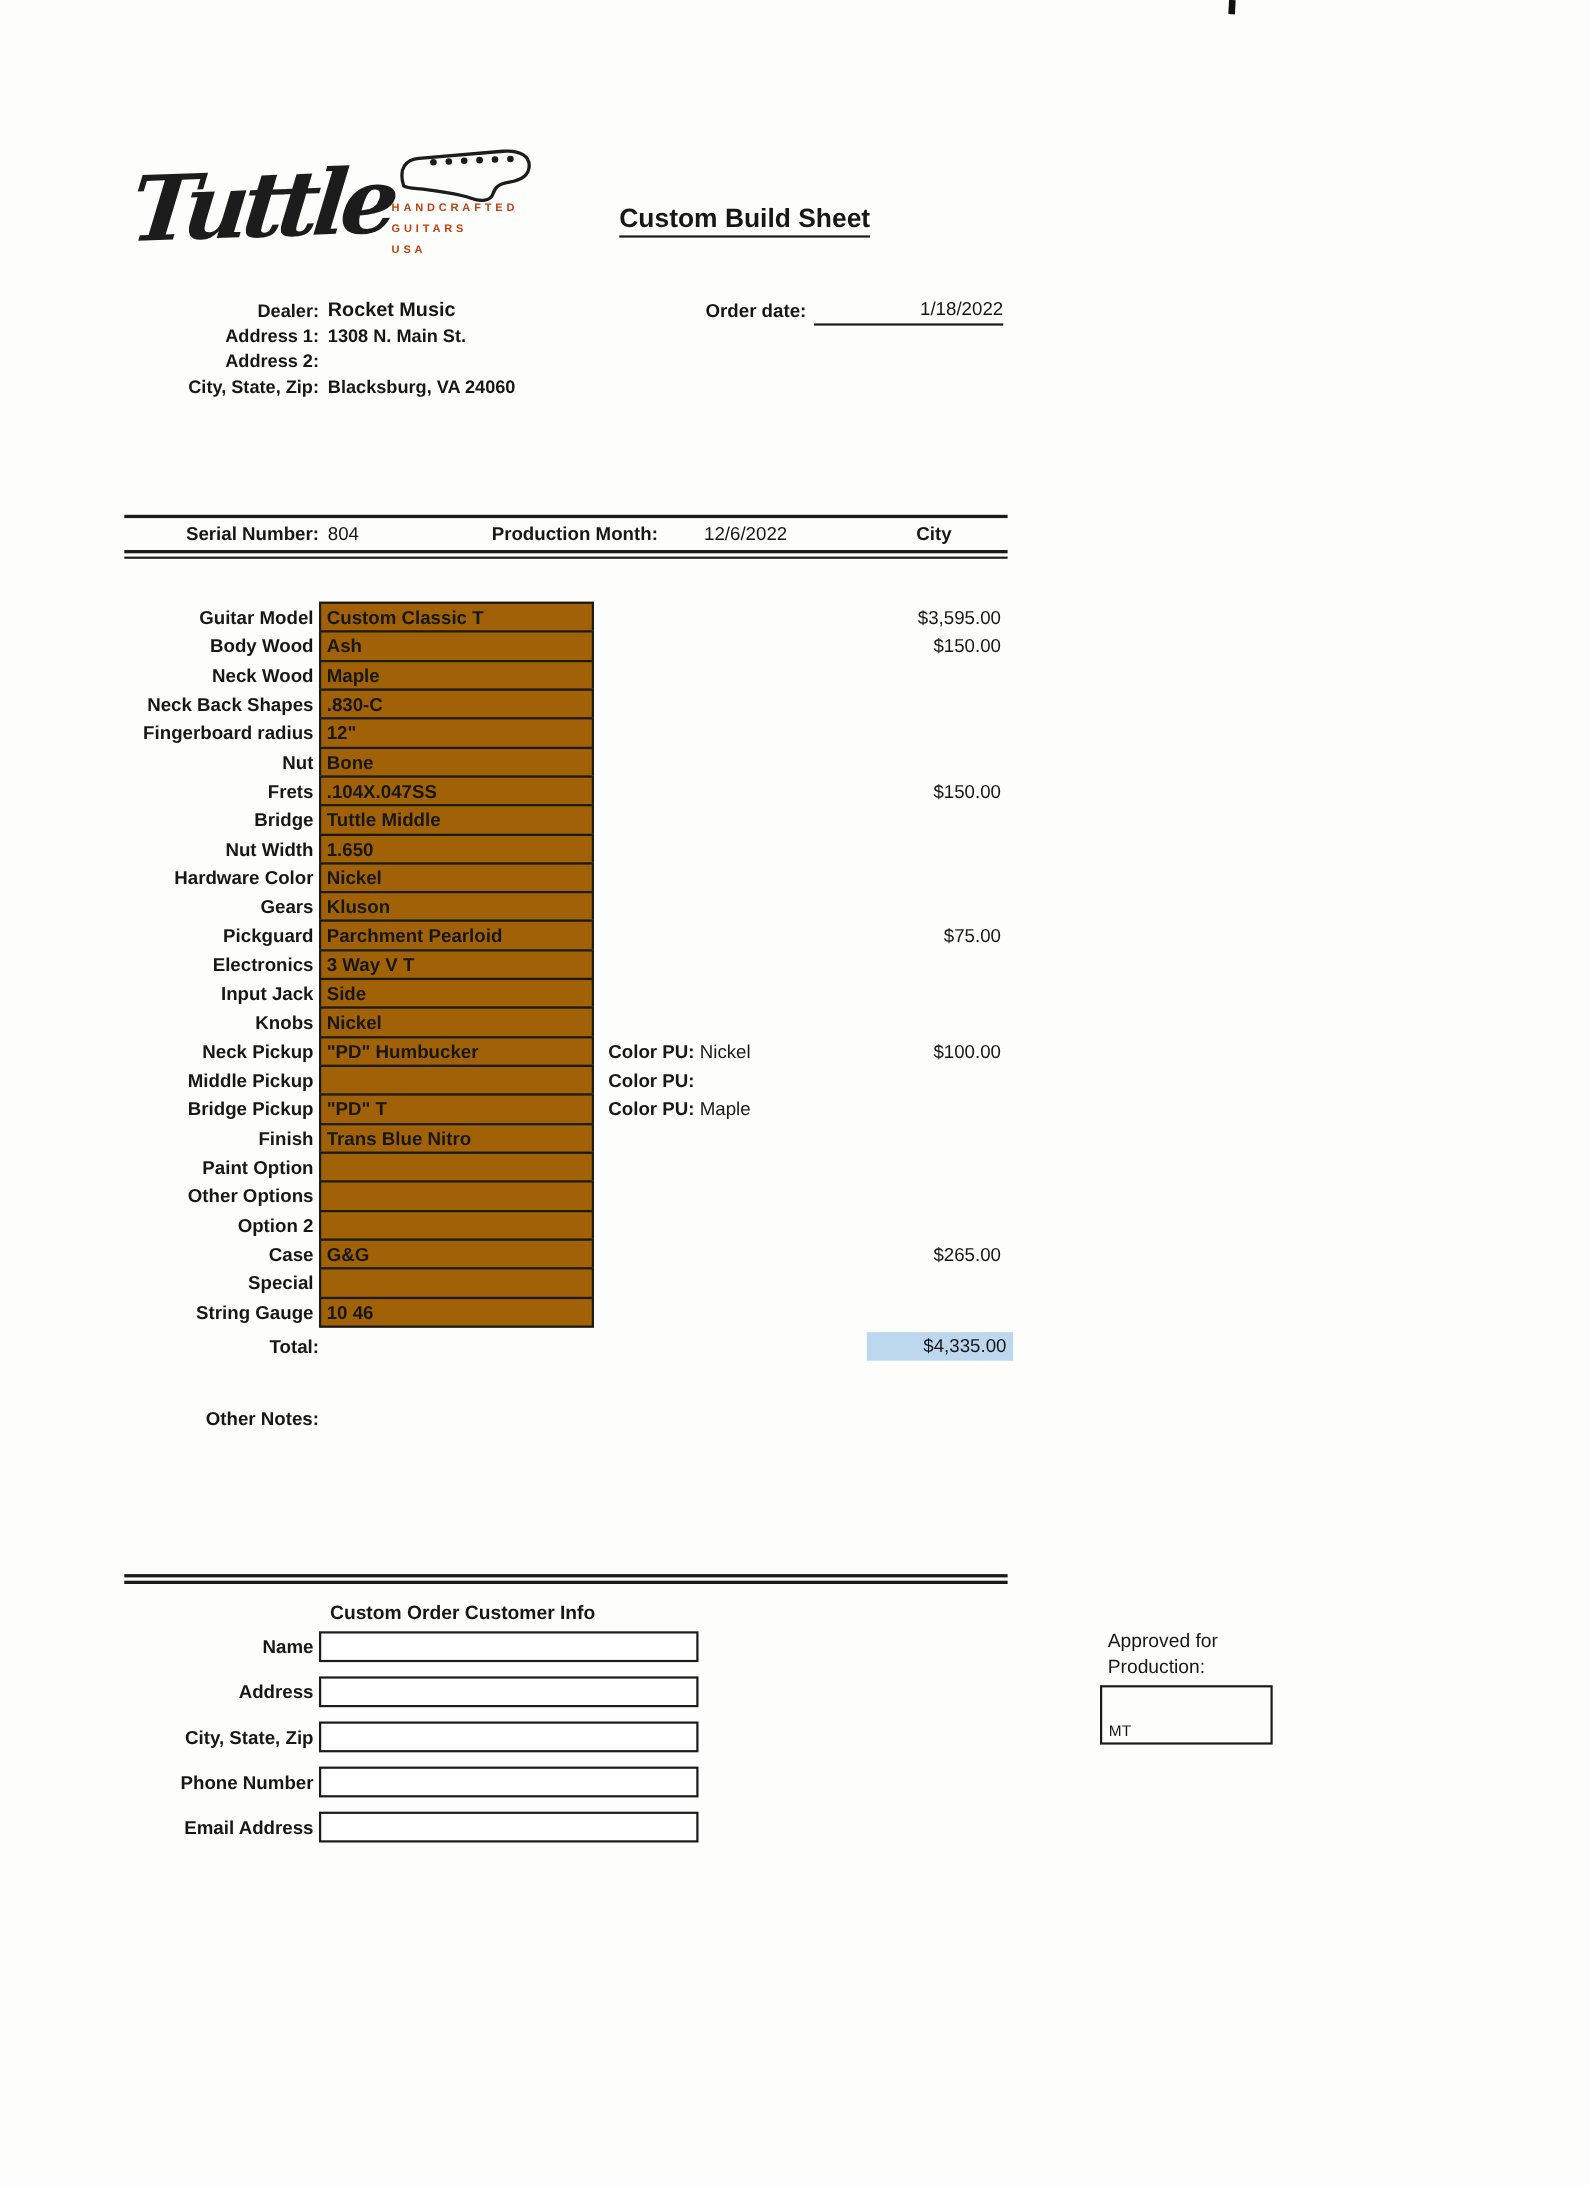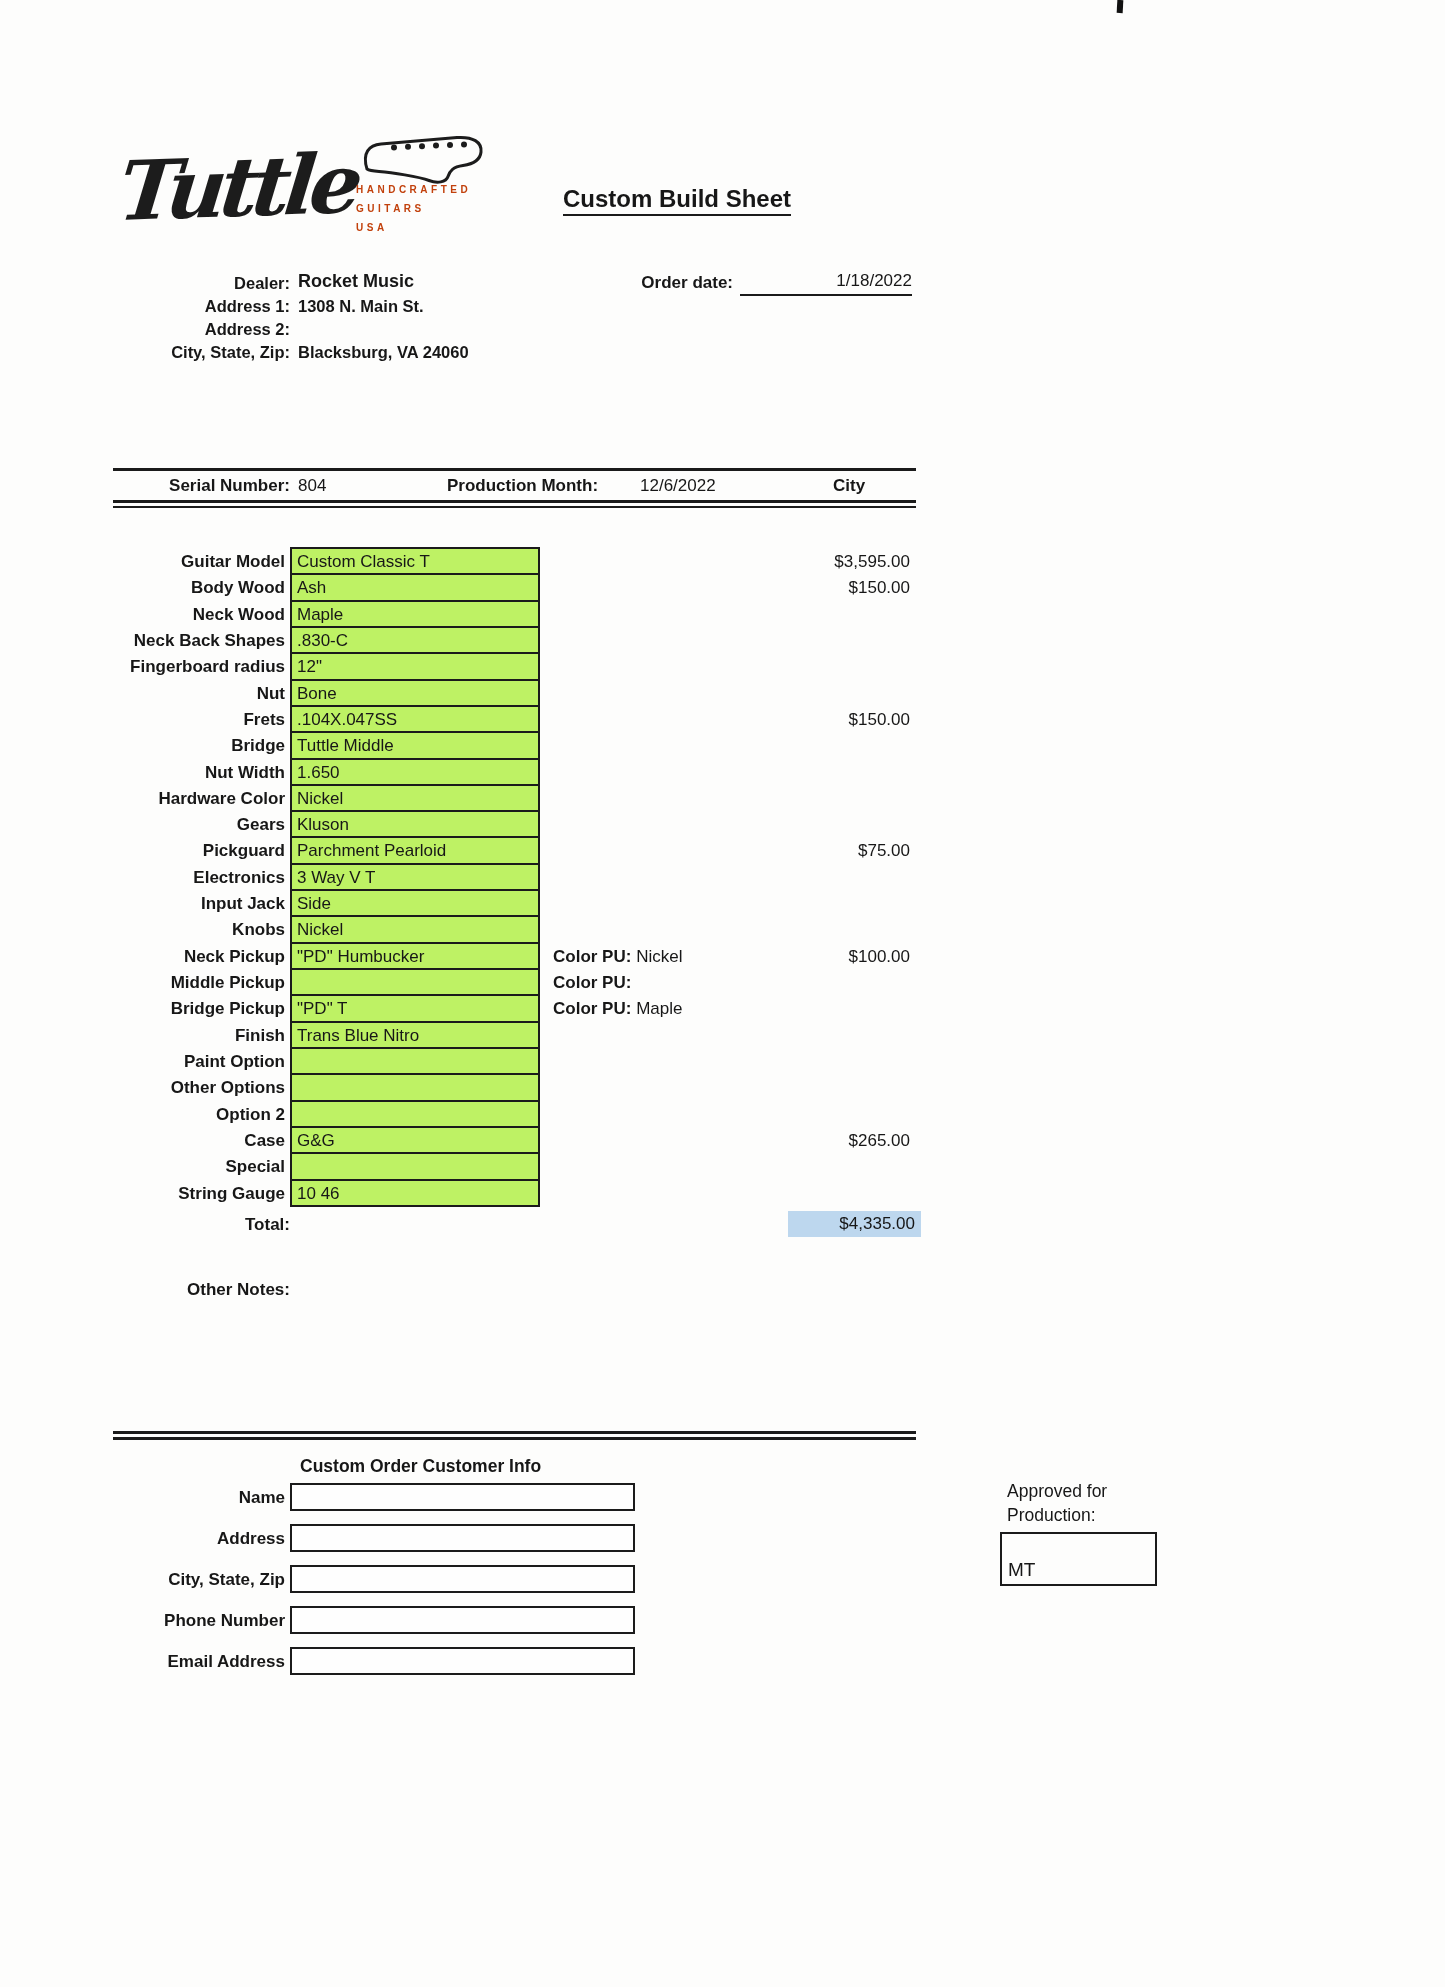--- a/index.html
+++ b/index.html
@@ -43,43 +43,43 @@
   .prod-label { left:447px; font-weight:bold; }
   .prod-value { left:640px; }
   .price-head { left:833px; font-weight:bold; }
 
   
   .spec-table { left:115px; top:549px; width:795px; }
   .spec-row { display:flex; height:26.32px; }
   .spec-label { width:175px; padding-right:5px; text-align:right; font-weight:bold; font-size:17px; line-height:26.32px; white-space:nowrap; }
   .spec-box {
     width:250px; height:28.32px; margin-top:-2px;
-    border:2px solid #1b1b1b; background:#bef264;
-    font-size:17px; line-height:24px; padding:1px 0 0 5px; white-space:nowrap;
+    border:2px solid #1b1b1b; background:#a16207;
+    font-size:17px; line-height:24px; padding:1px 0 0 5px; white-space:nowrap;font-weight:bold;
   }
   .spec-extra { width:225px; padding-left:13px; font-size:17px; line-height:26.32px; white-space:nowrap; }
   .pu-label { font-weight:bold; }
   .spec-price { flex:1; text-align:right; font-size:17px; line-height:26.32px; }
 
   .total-label { left:115px; top:1212px; width:175px; text-align:right; font-weight:bold; font-size:17px; line-height:26px; }
   .total-box { left:788px; top:1211px; width:133px; height:26px; text-align:right; font-size:17px; line-height:26px; padding-right:6px; }
 
   .other-notes { left:115px; top:1280px; width:175px; text-align:right; font-weight:bold; font-size:17px; }
 
   
   .cust-title { left:300px; top:1456px; font-weight:bold; font-size:17.5px; }
   .cust-table { left:115px; top:1485px; width:525px; }
   .cust-row { display:flex; height:41px; }
   .cust-label { width:175px; padding-right:5px; text-align:right; font-weight:bold; font-size:17px; line-height:26.4px; white-space:nowrap; }
   .cust-box { width:345px; height:28.9px; margin-top:-2.5px; border:2.5px solid #1b1b1b; background:#fefefe; }
   .approved-text { left:1007px; font-size:17.5px; line-height:22px; }
   .approved-box {
     left:1000px; top:1532px; width:157px; height:54px;
     border:2.5px solid #1b1b1b; display:flex; align-items:flex-end;
-    font-size:19px; padding:2px 4px 3px 6px;
+    font-size:14px; padding:2px 4px 3px 6px;
   }
 </style>
 </head>
 <body>
 
 <div class="page">
 
   <div class="abs scan-mark"></div>
 
   <div class="abs logo-script">Tuttle</div>

